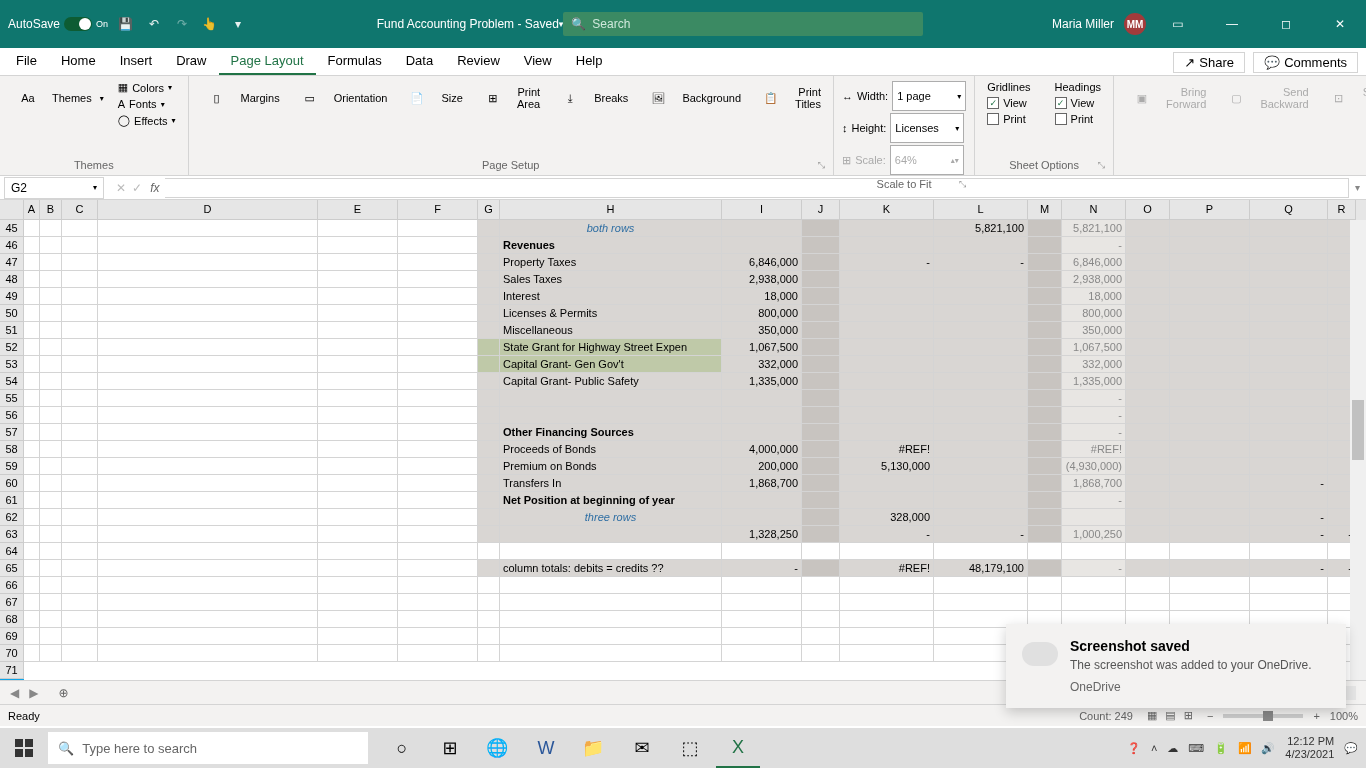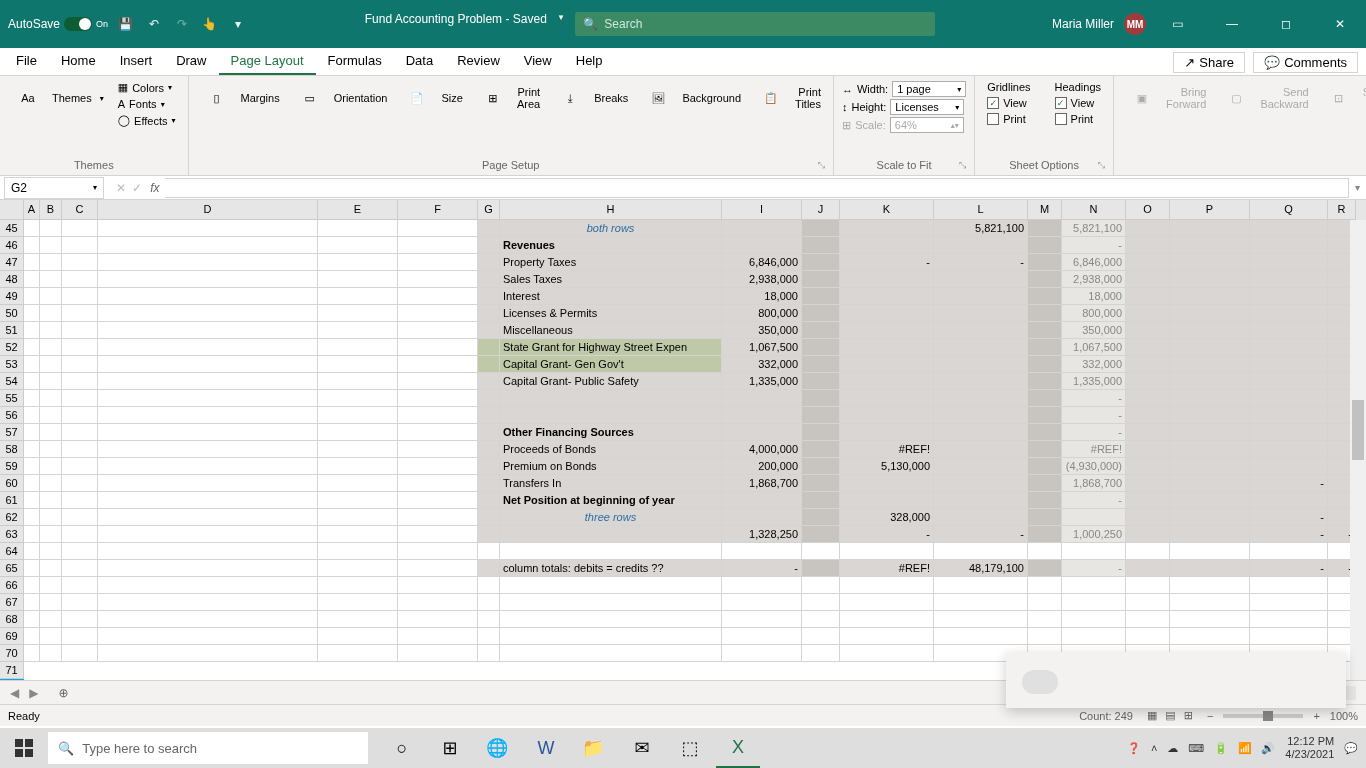--- a/index.html
+++ b/index.html
@@ -5,21 +5,21 @@
 * { margin: 0; padding: 0; box-sizing: border-box; font-family: "Segoe UI", sans-serif; }
 body { width: 1366px; height: 768px; overflow: hidden; background: #fff; position: relative; }
 
 
 .titlebar { height: 48px; background: #0f766e; display: flex; align-items: center; color: #fff; font-size: 12px; }
 .titlebar .left { display: flex; align-items: center; gap: 8px; padding-left: 8px; }
 .autosave { display: flex; align-items: center; gap: 4px; }
 .toggle { width: 28px; height: 14px; background: #0d5c33; border-radius: 7px; position: relative; }
 .toggle::after { content: ""; position: absolute; right: 1px; top: 1px; width: 12px; height: 12px; background: #fff; border-radius: 50%; }
 .qat-btn { width: 20px; height: 20px; display: flex; align-items: center; justify-content: center; opacity: 0.9; }
-.titlebar .center { flex: 1; display: flex; justify-content: center; gap: 12px; }
+.titlebar .center { flex: 1; display: flex; align-items: center; justify-content: center; gap: 0; }
 .doc-title { font-size: 12px; }
 .search-box { width: 360px; height: 24px; background: #3b8a63; border-radius: 2px; display: flex; align-items: center; padding: 0 8px; color: #d0e8dc; gap: 6px; font-size: 12px; }
 .titlebar .right { display: flex; align-items: center; gap: 10px; padding-right: 4px; }
 .avatar { width: 22px; height: 22px; background: #a23b3b; border-radius: 50%; display: flex; align-items: center; justify-content: center; font-size: 10px; font-weight: bold; }
 .win-btn { width: 44px; height: 30px; display: flex; align-items: center; justify-content: center; }
 
 
 .menutabs { height: 28px; background: #fff; display: flex; align-items: flex-end; padding: 0 4px; border-bottom: 1px solid #d4d4d4; }
 .menutab { padding: 5px 12px; font-size: 13px; cursor: pointer; }
 .menutab.active { color: #217346; border-bottom: 2px solid #217346; }
@@ -30,21 +30,21 @@
 .ribbon { height: 100px; background: #f3f2f1; border-bottom: 1px solid #d4d4d4; display: flex; }
 .ribbon-group { border-right: 1px solid #d4d4d4; padding: 4px 8px; display: flex; flex-direction: column; }
 .ribbon-group .content { flex: 1; display: flex; align-items: flex-start; gap: 6px; }
 .ribbon-group .label { text-align: center; font-size: 11px; color: #666; padding-top: 2px; position: relative; }
 .ribbon-group .label .launcher { position: absolute; right: 0; bottom: 0; font-size: 9px; color: #888; }
 .big-btn { display: flex; flex-direction: row; align-items: center; gap: 8px; font-size: 11px; padding: 2px 4px; text-align: right; min-width: 44px; }
 .big-btn .ic { width: 32px; height: 32px; display: flex; align-items: center; justify-content: center; }
 .small-row { display: flex; flex-direction: column; gap: 2px; font-size: 11px; }
 .small-row .item { display: flex; align-items: center; gap: 4px; padding: 1px 4px; }
 .scale-row { display: flex; align-items: center; gap: 4px; font-size: 11px; padding: 1px 0; }
-.scale-row .combo { width: 74px; height: 16px; border: 1px solid #adadad; background: #fff; padding: 0 4px; font-size: 11px; display: flex; align-items: center; justify-content: space-between; }
+.scale-row .combo { width: 74px; height: 30px; border: 1px solid #adadad; background: #fff; padding: 0 4px; font-size: 11px; display: flex; align-items: center; justify-content: space-between; }
 .chk { width: 12px; height: 12px; border: 1px solid #666; display: inline-flex; align-items: center; justify-content: center; font-size: 9px; background: #fff; }
 .chk.on::after { content: "✓"; color: #217346; }
 .disabled { color: #aaa; }
 .collapse-ribbon { width: 24px; display: flex; align-items: center; justify-content: center; font-size: 12px; color: #666; }
 
 
 .formulabar { height: 24px; display: flex; align-items: center; border-bottom: 1px solid #d4d4d4; background: #fff; }
 .namebox { width: 100px; height: 22px; border: 1px solid #d4d4d4; margin: 16px 4px; padding: 0 6px; font-size: 12px; display: flex; align-items: center; justify-content: space-between; }
 .fx-btns { display: flex; gap: 6px; padding: 0 8px; color: #bbb; font-size: 12px; }
 .fx-label { font-style: italic; font-size: 12px; color: #666; padding-right: 6px; }
@@ -943,20 +943,25 @@
     <span class="view-btns"><span>▦</span><span>▤</span><span>⊞</span></span>
     <span>−</span>
     <div class="zoom-slider"></div>
     <span>+</span>
     <span>100%</span>
   </div>
 </div>
 
 <div class="toast">
   <div class="cloud"></div>
+  <div>
+    <h4>Screenshot saved</h4>
+    <p>The screenshot was added to your OneDrive.</p>
+    <div class="src">OneDrive</div>
+  </div>
 </div>
 
 <div class="taskbar">
   <div class="start">
       <svg width="18" height="18">
         <rect width="8" height="8" fill="#333"></rect>
         <rect x="10" width="8" height="8" fill="#333"></rect>
         <rect y="10" width="8" height="8" fill="#333"></rect>
         <rect x="10" y="10" width="8" height="8" fill="#333"></rect>
       </svg>

